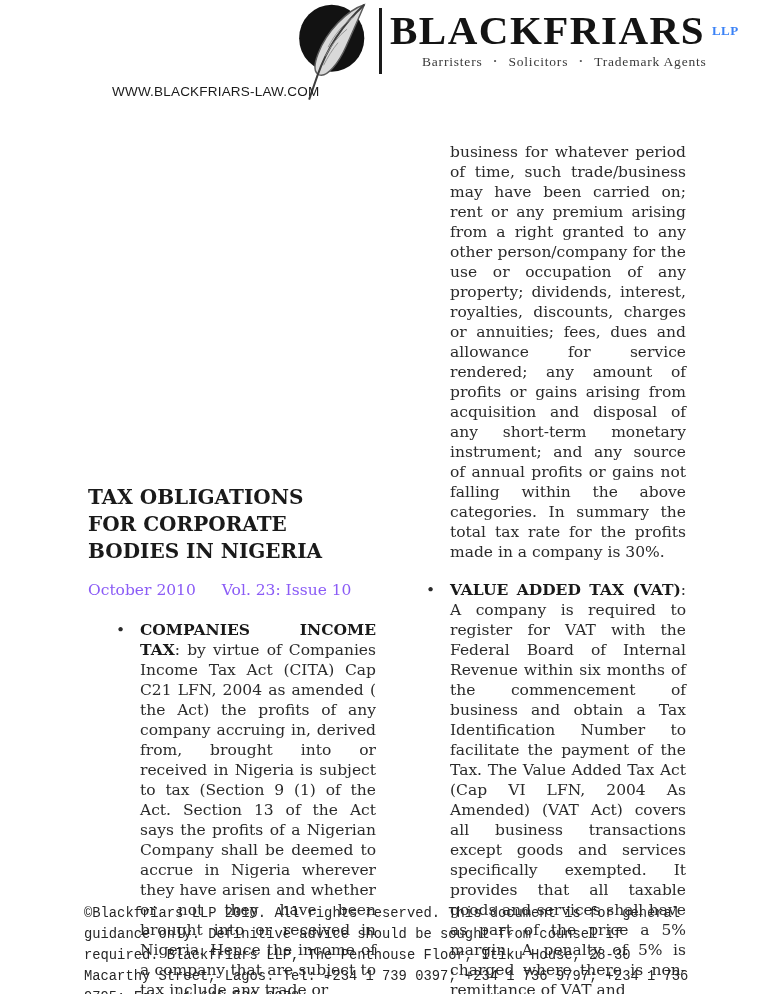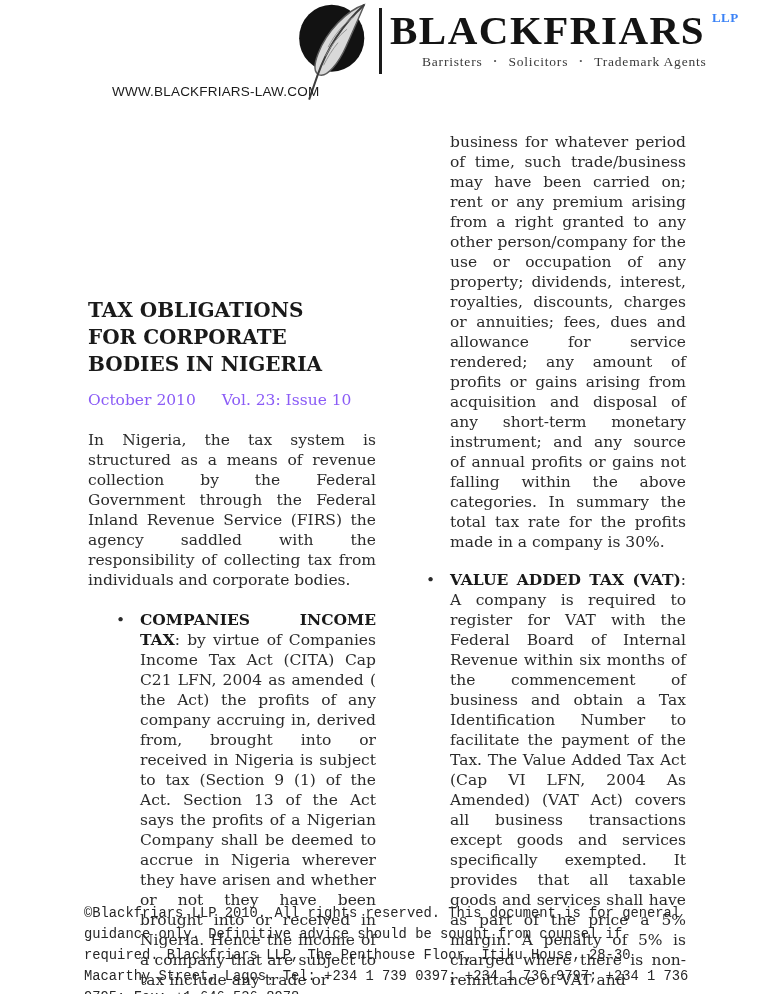--- a/index.html
+++ b/index.html
@@ -17,21 +17,21 @@
   .header-block{
     position:absolute;left:283px;top:2px;
     display:flex;align-items:flex-start;
   }
   .quill-wrap{width:92px;height:104px;flex:0 0 auto;}
   .logo-divider{
     width:3px;height:66px;background:#1a1a1a;
     margin:6px 8px 0 4px;flex:0 0 auto;
   }
   .brand-block{padding-top:8px;}
-  .brand-line{display:flex;align-items:flex-start;}
+  .brand-line{display:flex;align-items:center;}
   .brand-name{
     font-family:"Liberation Serif", serif;
     font-size:41px;font-weight:700;letter-spacing:1.5px;
     color:#141414;line-height:1;
   }
   .brand-suffix{
     font-family:"Liberation Serif", serif;
     font-size:13px;font-weight:700;color:#3b82f6;
     margin-left:7px;letter-spacing:0.5px;
   }
@@ -64,21 +64,21 @@
     color:#1a1a1a;max-width:262px;
   }
   .issue-line{
     margin:0 0 22px 0;
     font-size:19px;font-weight:400;color:#8b5cf6;
     white-space:nowrap;
   }
   .issue-vol{margin-left:26px;}
 
   .col p{
-    margin:5px 0 20px 0;
+    margin:15px 0 20px 0;
     font-size:15.5px;line-height:20px;
     text-align:justify;
   }
   .bullet{
     display:flex;align-items:flex-start;
     margin:0;
   }
   .bullet .marker{
     flex:0 0 auto;width:24px;margin-left:28px;
     font-size:15.5px;line-height:20px;
@@ -125,21 +125,20 @@
   </div>
 
   <div class="website">WWW.BLACKFRIARS-LAW.COM</div>
 
   <div class="columns">
 
     <div class="col">
       <h1 class="doc-title">TAX OBLIGATIONS FOR CORPORATE BODIES IN NIGERIA</h1>
       <p class="issue-line"><span>October 2010</span><span class="issue-vol">Vol. 23: Issue 10</span></p>
 
-      <p>In Nigeria, the tax system is structured as a means of revenue collection by the Federal Government through the Federal Inland Revenue Service (FIRS) the agency saddled with the responsibility of collecting tax from individuals and corporate bodies.</p>
 
       <div class="bullet">
         <span class="marker">•</span>
         <p><span class="bullet-title">COMPANIES INCOME TAX</span><span>: by virtue of Companies Income Tax Act (CITA) Cap C21 LFN, 2004 as amended ( the Act) the profits of any company accruing in, derived from, brought into or received in Nigeria is subject to tax (Section 9 (1) of the Act. Section 13 of the Act says the profits of a Nigerian Company shall be deemed to accrue in Nigeria wherever they have arisen and whether or not they have been brought into or received in Nigeria. Hence the income of a company that are subject to tax include any trade or</span></p>
       </div>
     </div>
 
     <div class="col">
       <div class="continuation">
         <p>business for whatever period of time, such trade/business may have been carried on; rent or any premium arising from a right granted to any other person/company for the use or occupation of any property; dividends, interest, royalties, discounts, charges or annuities; fees, dues and allowance for service rendered; any amount of profits or gains arising from acquisition and disposal of any short-term monetary instrument; and any source of annual profits or gains not falling within the above categories. In summary the total tax rate for the profits made in a company is 30%.</p>

